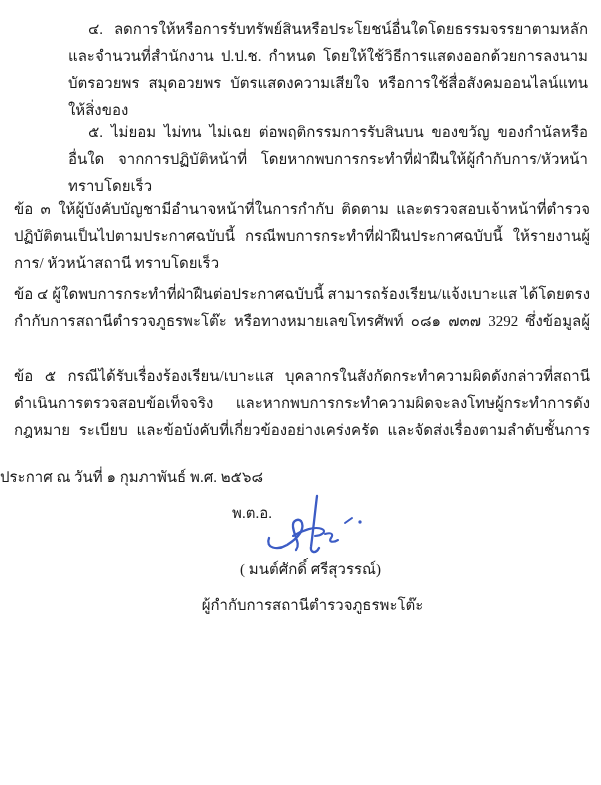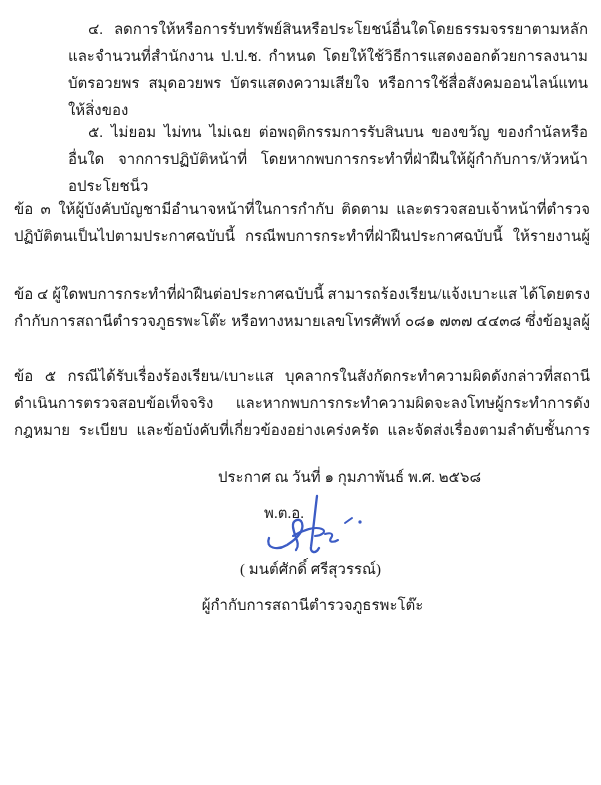--- a/index.html
+++ b/index.html
@@ -45,29 +45,28 @@
     text-align: right;
     text-align-last: left;
   }
   .date-line {
     position: absolute;
     top: 464px;
     left: 0;
     width: 481px;
     height: 27px;
     line-height: 27px;
-    text-align: right;
+    text-align: left;
   }
   .rank {
     position: absolute;
     top: 500px;
     left: 232px;
     height: 27px;
     line-height: 27px;
-    margin-left: 32px;
   }
   .signature-svg {
     position: absolute;
     top: 492px;
     left: 265px;
   }
   .name-line {
     position: absolute;
     top: 556px;
     left: 10px;
@@ -94,31 +93,32 @@
   <div class="para item" style="top:16px">
     <div class="line just indent">๔.  ลดการให้หรือการรับทรัพย์สินหรือประโยชน์อื่นใดโดยธรรมจรรยาตามหลักเกณฑ์</div>
     <div class="line just">และจำนวนที่สำนักงาน  ป.ป.ช.  กำหนด  โดยให้ใช้วิธีการแสดงออกด้วยการลงนามใน</div>
     <div class="line just">บัตรอวยพร  สมุดอวยพร  บัตรแสดงความเสียใจ  หรือการใช้สื่อสังคมออนไลน์แทนการ</div>
     <div class="line last">ให้สิ่งของ</div>
   </div>
 
   <div class="para item" style="top:119px">
     <div class="line just indent">๕. ไม่ยอม ไม่ทน ไม่เฉย  ต่อพฤติกรรมการรับสินบน  ของขวัญ  ของกำนัลหรือประโยชน์</div>
     <div class="line just">อื่นใด  จากการปฏิบัติหน้าที่  โดยหากพบการกระทำที่ฝ่าฝืนให้ผู้กำกับการ/หัวหน้าสถานี</div>
-    <div class="line last">อประโยชน็ว</div>
+    <div class="line last">ทราบโดยเร็ว</div>
   </div>
 
   <div class="para clause" style="top:196px">
     <div class="line just">ข้อ ๓ ให้ผู้บังคับบัญชามีอำนาจหน้าที่ในการกำกับ ติดตาม และตรวจสอบเจ้าหน้าที่ตำรวจในสังกัด ให้</div>
     <div class="line just">ปฏิบัติตนเป็นไปตามประกาศฉบับนี้   กรณีพบการกระทำที่ฝ่าฝืนประกาศฉบับนี้   ให้รายงานผู้กำกับ</div>
+    <div class="line last">การ/ หัวหน้าสถานี ทราบโดยเร็ว</div>
   </div>
 
   <div class="para clause" style="top:281px">
     <div class="line just">ข้อ ๔ ผู้ใดพบการกระทำที่ฝ่าฝืนต่อประกาศฉบับนี้ สามารถร้องเรียน/แจ้งเบาะแส ได้โดยตรง ผ่านผู้</div>
-    <div class="line just">กำกับการสถานีตำรวจภูธรพะโต๊ะ   หรือทางหมายเลขโทรศัพท์  ๐๘๑ ๗๓๗ ๔๔๓๘  ซึ่งข้อมูลผู้</div>
+    <div class="line just">กำกับการสถานีตำรวจภูธรพะโต๊ะ   หรือทางหมายเลขโทรศัพท์  ๐๘๑ ๗๓๗ 3292  ซึ่งข้อมูลผู้</div>
   </div>
 
   <div class="para clause" style="top:363px">
     <div class="line just">ข้อ ๕ กรณีได้รับเรื่องร้องเรียน/เบาะแส บุคลากรในสังกัดกระทำความผิดดังกล่าวที่สถานีตำรวจ จะ</div>
     <div class="line just">ดำเนินการตรวจสอบข้อเท็จจริง  และหากพบการกระทำความผิดจะลงโทษผู้กระทำการดังกล่าว  ตาม</div>
     <div class="line just">กฎหมาย  ระเบียบ  และข้อบังคับที่เกี่ยวข้องอย่างเคร่งครัด  และจัดส่งเรื่องตามลำดับชั้นการบังคับ</div>
   </div>
 
   <div class="date-line">ประกาศ ณ วันที่ ๑  กุมภาพันธ์ พ.ศ. ๒๕๖๘</div>
 

